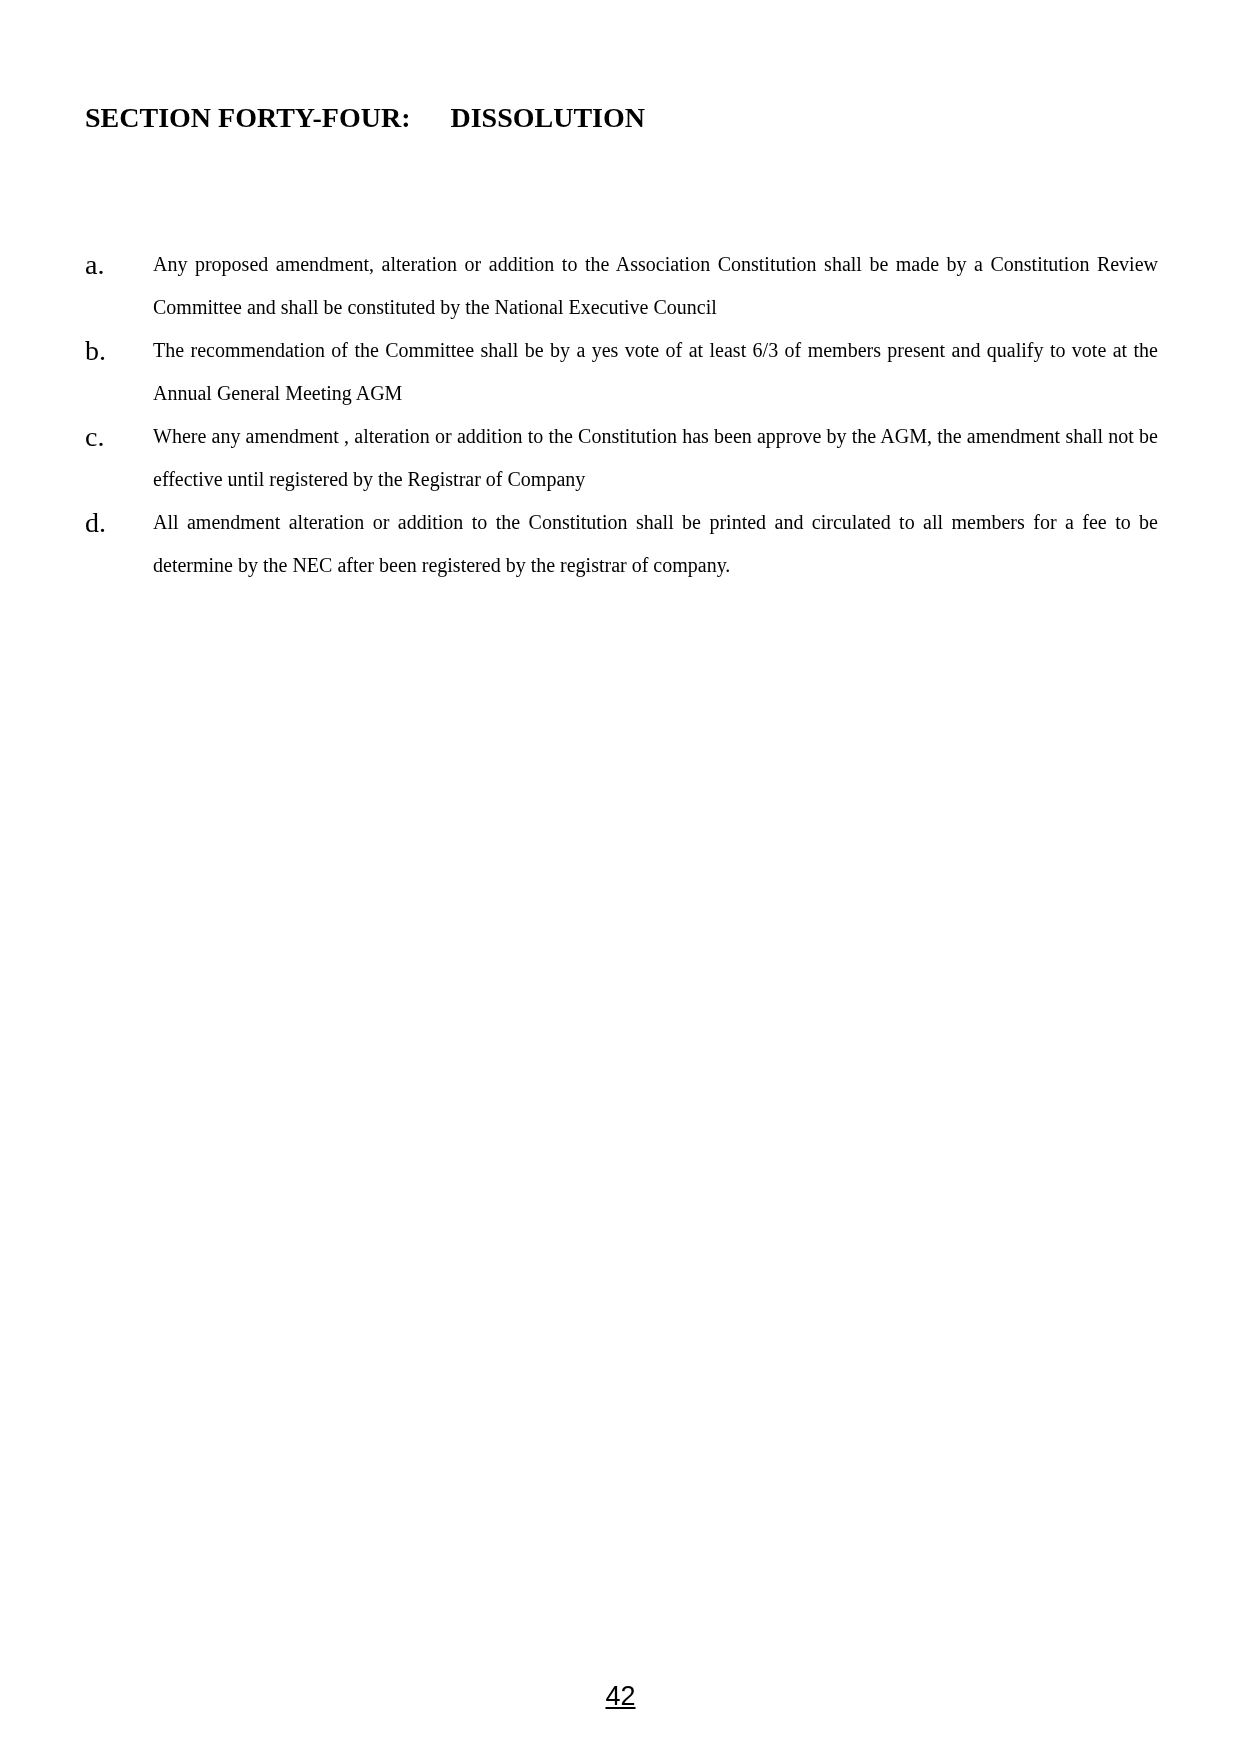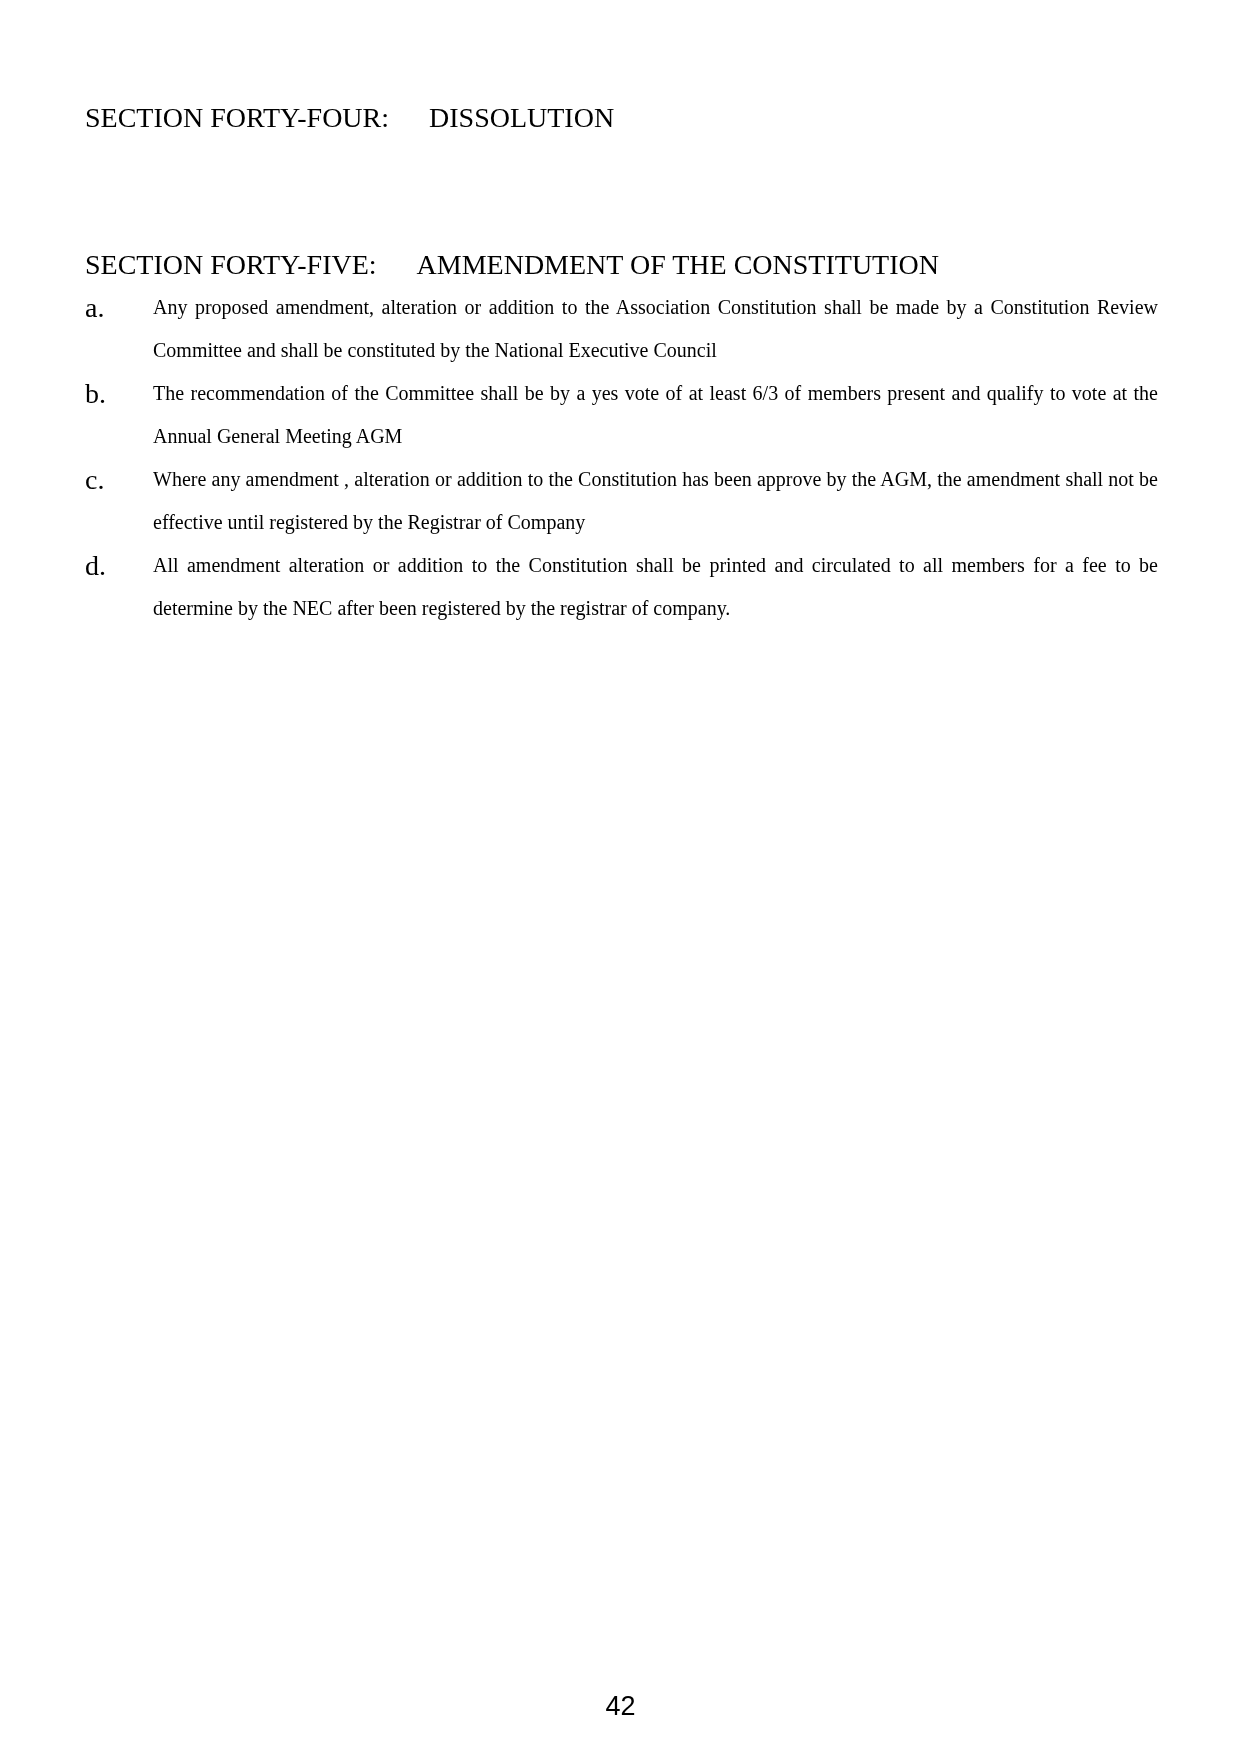--- a/index.html
+++ b/index.html
@@ -18,21 +18,21 @@
   }
   .content {
     position: absolute;
     left: 85px;
     top: 96px;
     width: 1073px;
   }
   .section-heading {
     margin: 0;
     font-size: 28px;
-    font-weight: normal;
+    font-weight: bold;
     line-height: 43px;
     white-space: nowrap;
   }
   .tab-gap {
     display: inline-block;
     width: 40px;
   }
   .para {
     margin: 0;
     font-size: 28px;
@@ -57,39 +57,39 @@
   .list-text {
     flex: 1 1 auto;
     font-size: 20px;
     line-height: 43px;
     text-align: justify;
   }
   .page-number {
     position: absolute;
     left: 0;
     right: 0;
-    bottom: 32px;
+    bottom: 42px;
     text-align: center;
     font-family: "Liberation Sans", sans-serif;
     font-size: 27px;
     line-height: 32px;
+    text-decoration: underline;
   }
 </style>
 </head>
 <body>
 
 <div class="page">
   <div class="content">
 
     <section>
       <h2 class="section-heading"><span>SECTION FORTY-FOUR:</span><span class="tab-gap"></span><span>DISSOLUTION</span></h2>
     </section>
 
     <section class="section-second">
-      <h2 class="section-heading"><span>SECTION FORTY-FIVE:</span><span class="tab-gap"></span><span>AMMENDMENT OF THE CONSTITUTION</span></h2>
 
       <div class="list">
 
         <div class="list-item">
           <div class="list-marker">a.</div>
           <div class="list-text">Any proposed amendment, alteration or addition to the Association Constitution shall be made by a Constitution Review Committee and shall be constituted by the National Executive Council</div>
         </div>
 
         <div class="list-item">
           <div class="list-marker">b.</div>

